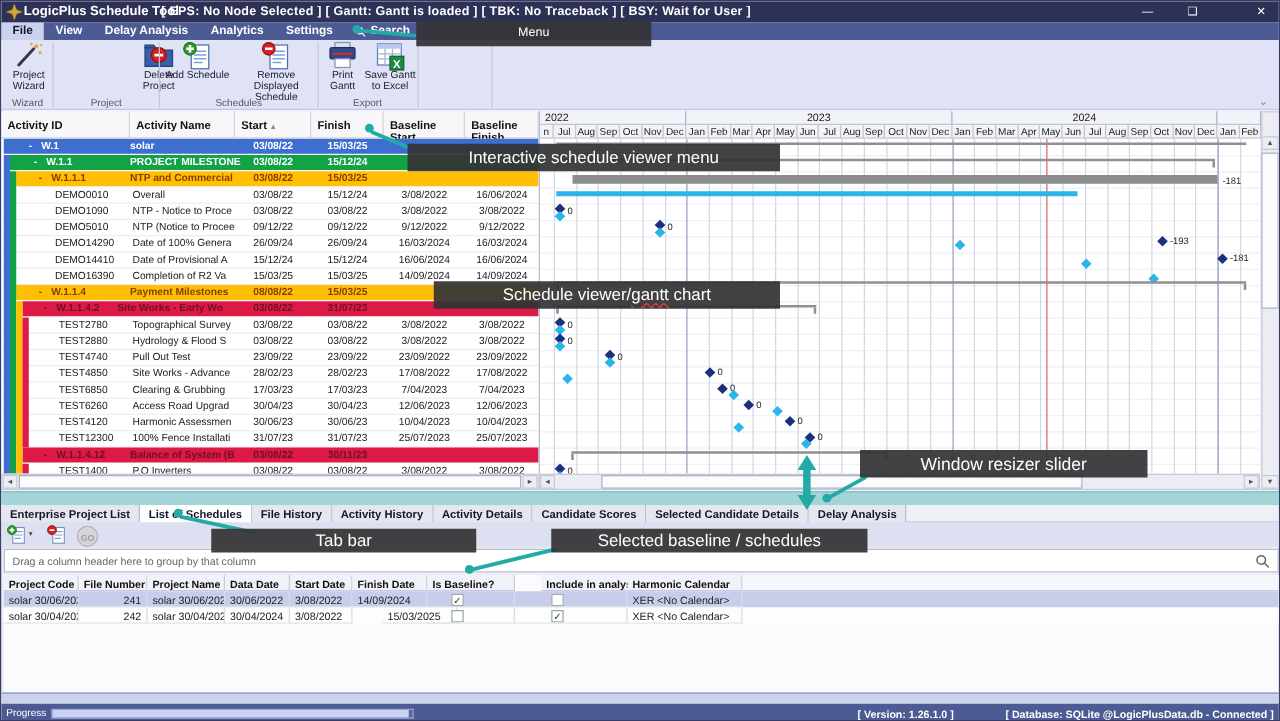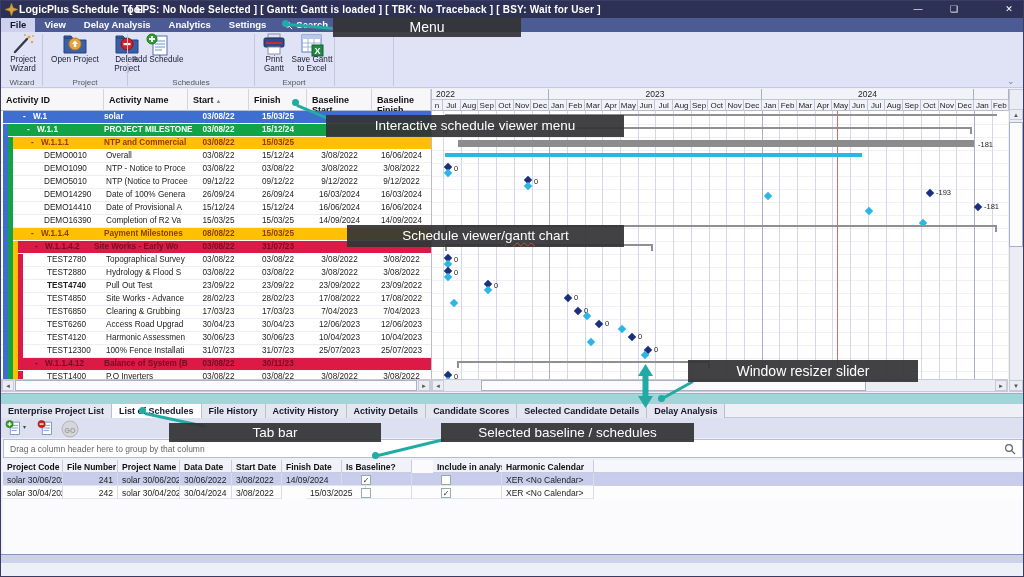--- a/index.html
+++ b/index.html
@@ -136,31 +136,20 @@
               <circle cx="21" cy="9" r="1.2"></circle>
               <circle cx="14" cy="2" r="1.1"></circle>
               <circle cx="22" cy="3" r="0.9"></circle>
             </g>
           </svg></span>
         <div class="rlbl">
           <div>Project</div>
           <div>Wizard</div>
         </div>
       </div>
-      <div class="rbtn" style="left: 44px; width: 60px;">
-        <span class="ric"><svg width="26" height="22" viewBox="0 0 26 22">
-            <path d="M2 5 h8 l2 2 h12 v13 h-22 z" fill="#3a5fa8" stroke="#27437c"></path>
-            <path d="M2 5 v-2 h7 l1.5 2z" fill="#3a5fa8" stroke="#27437c"></path>
-            <circle cx="13" cy="11" r="6" fill="#e8a33d" stroke="#b97d1e"></circle>
-            <path d="M13 7.5 l3 3.5 h-1.8 v3 h-2.4 v-3 h-1.8 z" fill="#fff"></path>
-          </svg></span>
-        <div class="rlbl">
-          <div>Open Project</div>
-        </div>
-      </div>
       <div class="rbtn" style="left: 102px; width: 48px;">
         <span class="ric"><svg width="26" height="22" viewBox="0 0 26 22">
             <path d="M2 5 h8 l2 2 h12 v13 h-22 z" fill="#3a5fa8" stroke="#27437c"></path>
             <path d="M2 5 v-2 h7 l1.5 2z" fill="#3a5fa8" stroke="#27437c"></path>
             <circle cx="13" cy="11" r="6" fill="#d42020" stroke="#8f1212"></circle>
             <rect x="9.5" y="10" width="7" height="2.2" fill="#fff"></rect>
           </svg></span>
         <div class="rlbl">
           <div>Delete</div>
           <div>Project</div>
@@ -174,20 +163,37 @@
               <line x1="10" y1="11" x2="20" y2="11"></line>
               <line x1="10" y1="14" x2="20" y2="14"></line>
               <line x1="10" y1="17" x2="17" y2="17"></line>
             </g>
             <circle cx="7" cy="6" r="5" fill="#2ea02e" stroke="#1c701c"></circle>
             <rect x="4" y="5" width="6" height="2" fill="#fff"></rect>
             <rect x="6" y="3" width="2" height="6" fill="#fff"></rect>
           </svg></span>
         <div class="rlbl">
           <div>Add Schedule</div>
+        </div>
+      </div>
+      <div class="rbtn" style="left: 186px; width: 68px;">
+        <span class="ric"><svg width="26" height="24" viewBox="0 0 26 24">
+            <rect x="8" y="3" width="14" height="19" fill="#fff" stroke="#4a6fb8"></rect>
+            <g stroke="#7fa0d4" stroke-width="1.2">
+              <line x1="10" y1="8" x2="20" y2="8"></line>
+              <line x1="10" y1="11" x2="20" y2="11"></line>
+              <line x1="10" y1="14" x2="20" y2="14"></line>
+              <line x1="10" y1="17" x2="17" y2="17"></line>
+            </g>
+            <circle cx="7" cy="6" r="5" fill="#d42020" stroke="#8f1212"></circle>
+            <rect x="4" y="5" width="6" height="2" fill="#fff"></rect>
+          </svg></span>
+        <div class="rlbl">
+          <div>Remove Displayed</div>
+          <div>Schedule</div>
         </div>
       </div>
       <div class="rbtn" style="left: 256px; width: 34px;">
         <span class="ric"><svg width="26" height="22" viewBox="0 0 26 22">
             <rect x="7" y="1" width="12" height="4" fill="#dfe3ee" stroke="#8a90a8"></rect>
             <rect x="3" y="5" width="20" height="9" rx="1.5" fill="#2f4a8c" stroke="#1d3060"></rect>
             <rect x="5" y="9" width="16" height="2" fill="#c03030"></rect>
             <rect x="7" y="14" width="12" height="7" fill="#fff" stroke="#8a90a8"></rect>
           </svg></span>
         <div class="rlbl">
@@ -375,21 +381,21 @@
       </div>
       <div class="arow rowline" style="top: 156px;">
         <div class="acell" style="left: 46px; width: 57px;">TEST2880</div>
         <div class="acell" style="left: 105px; width: 82px;">Hydrology &amp; Flood S</div>
         <div class="acell" style="left: 187px; width: 61px; text-align: center;">03/08/22</div>
         <div class="acell" style="left: 248px; width: 58px; text-align: center;">03/08/22</div>
         <div class="acell" style="left: 306px; width: 65px; text-align: center;">3/08/2022</div>
         <div class="acell" style="left: 371px; width: 59px; text-align: center;">3/08/2022</div>
       </div>
       <div class="arow rowline" style="top: 169px;">
-        <div class="acell" style="left: 46px; width: 57px; font-weight: bold;">TEST4740</div>
+        <div class="acell" style="left: 46px; width: 57px;">TEST4740</div>
         <div class="acell" style="left: 105px; width: 82px;">Pull Out Test</div>
         <div class="acell" style="left: 187px; width: 61px; text-align: center;">23/09/22</div>
         <div class="acell" style="left: 248px; width: 58px; text-align: center;">23/09/22</div>
         <div class="acell" style="left: 306px; width: 65px; text-align: center;">23/09/2022</div>
         <div class="acell" style="left: 371px; width: 59px; text-align: center;">23/09/2022</div>
       </div>
       <div class="arow rowline" style="top: 182px;">
         <div class="acell" style="left: 46px; width: 57px;">TEST4850</div>
         <div class="acell" style="left: 105px; width: 82px;">Site Works - Advance</div>
         <div class="acell" style="left: 187px; width: 61px; text-align: center;">28/02/23</div>
@@ -666,23 +672,31 @@
           <div class="chk" style="left: 19px;"></div>
         </div>
         <div class="gcell" style="left: 409px; width: 90px;">
           <div class="chk" style="left: 29px;">✓</div>
         </div>
         <div class="gcell" style="left: 499px; width: 92px;">XER &lt;No Calendar&gt;</div>
       </div>
     </div>
 
   <div id="statusgap"></div>
+  <div id="statusbar">
+    <span class="plabel">Progress</span>
+    <div id="pbar">
+        <div id="pfill"></div>
+      </div>
+    <span class="sbright" style="right:262px">[ Version: 1.26.1.0 ]</span>
+    <span class="sbright" style="right:6px">[ Database: SQLite @LogicPlusData.db - Connected ]</span>
+  </div>
 
   <div id="annlayer">
-      <div class="annbox" style="left: 332px; top: 16px; width: 188px; height: 20px; font-size: 14px; line-height: 20px;">Menu</div>
+      <div class="annbox" style="left: 332px; top: 16px; width: 188px; height: 20px; font-size: 10px; line-height: 20px;">Menu</div>
       <div class="annline" style="left: 287px; top: 22px; width: 45.1774px; height: 2.5px; background: rgb(34, 170, 164); transform-origin: 0px 50%; transform: rotate(5.07961deg);"></div>
       <div class="anndot" style="left: 280.5px; top: 18.5px; background: rgb(34, 170, 164);"></div>
       <div class="annbox" style="left: 325px; top: 114px; width: 298px; height: 22px; font-size: 13.5px; line-height: 22px;">Interactive schedule viewer menu</div>
       <div class="annline" style="left: 296px; top: 103px; width: 33.6155px; height: 2.5px; background: rgb(34, 170, 164); transform-origin: 0px 50%; transform: rotate(22.751deg);"></div>
       <div class="anndot" style="left: 290.5px; top: 97.5px; background: rgb(34, 170, 164);"></div>
       <div class="annbox" style="left: 346px; top: 224px; width: 277px; height: 22px; font-size: 13.5px; line-height: 22px;">Schedule viewer/<span class="wavy">gantt</span> chart</div>
       <div class="annbox" style="left: 687px; top: 359px; width: 230px; height: 22px; font-size: 14px; line-height: 22px;">Window resizer slider</div>
       <div class="annline" style="left: 663px; top: 395px; width: 33.121px; height: 2.5px; background: rgb(34, 170, 164); transform-origin: 0px 50%; transform: rotate(-28.8866deg);"></div>
       <div class="anndot" style="left: 656.5px; top: 393.5px; background: rgb(34, 170, 164);"></div>
       <svg width="15" height="44" viewBox="0 0 15 44" style="position: absolute; left: 637px; top: 363px; z-index: 61;">

